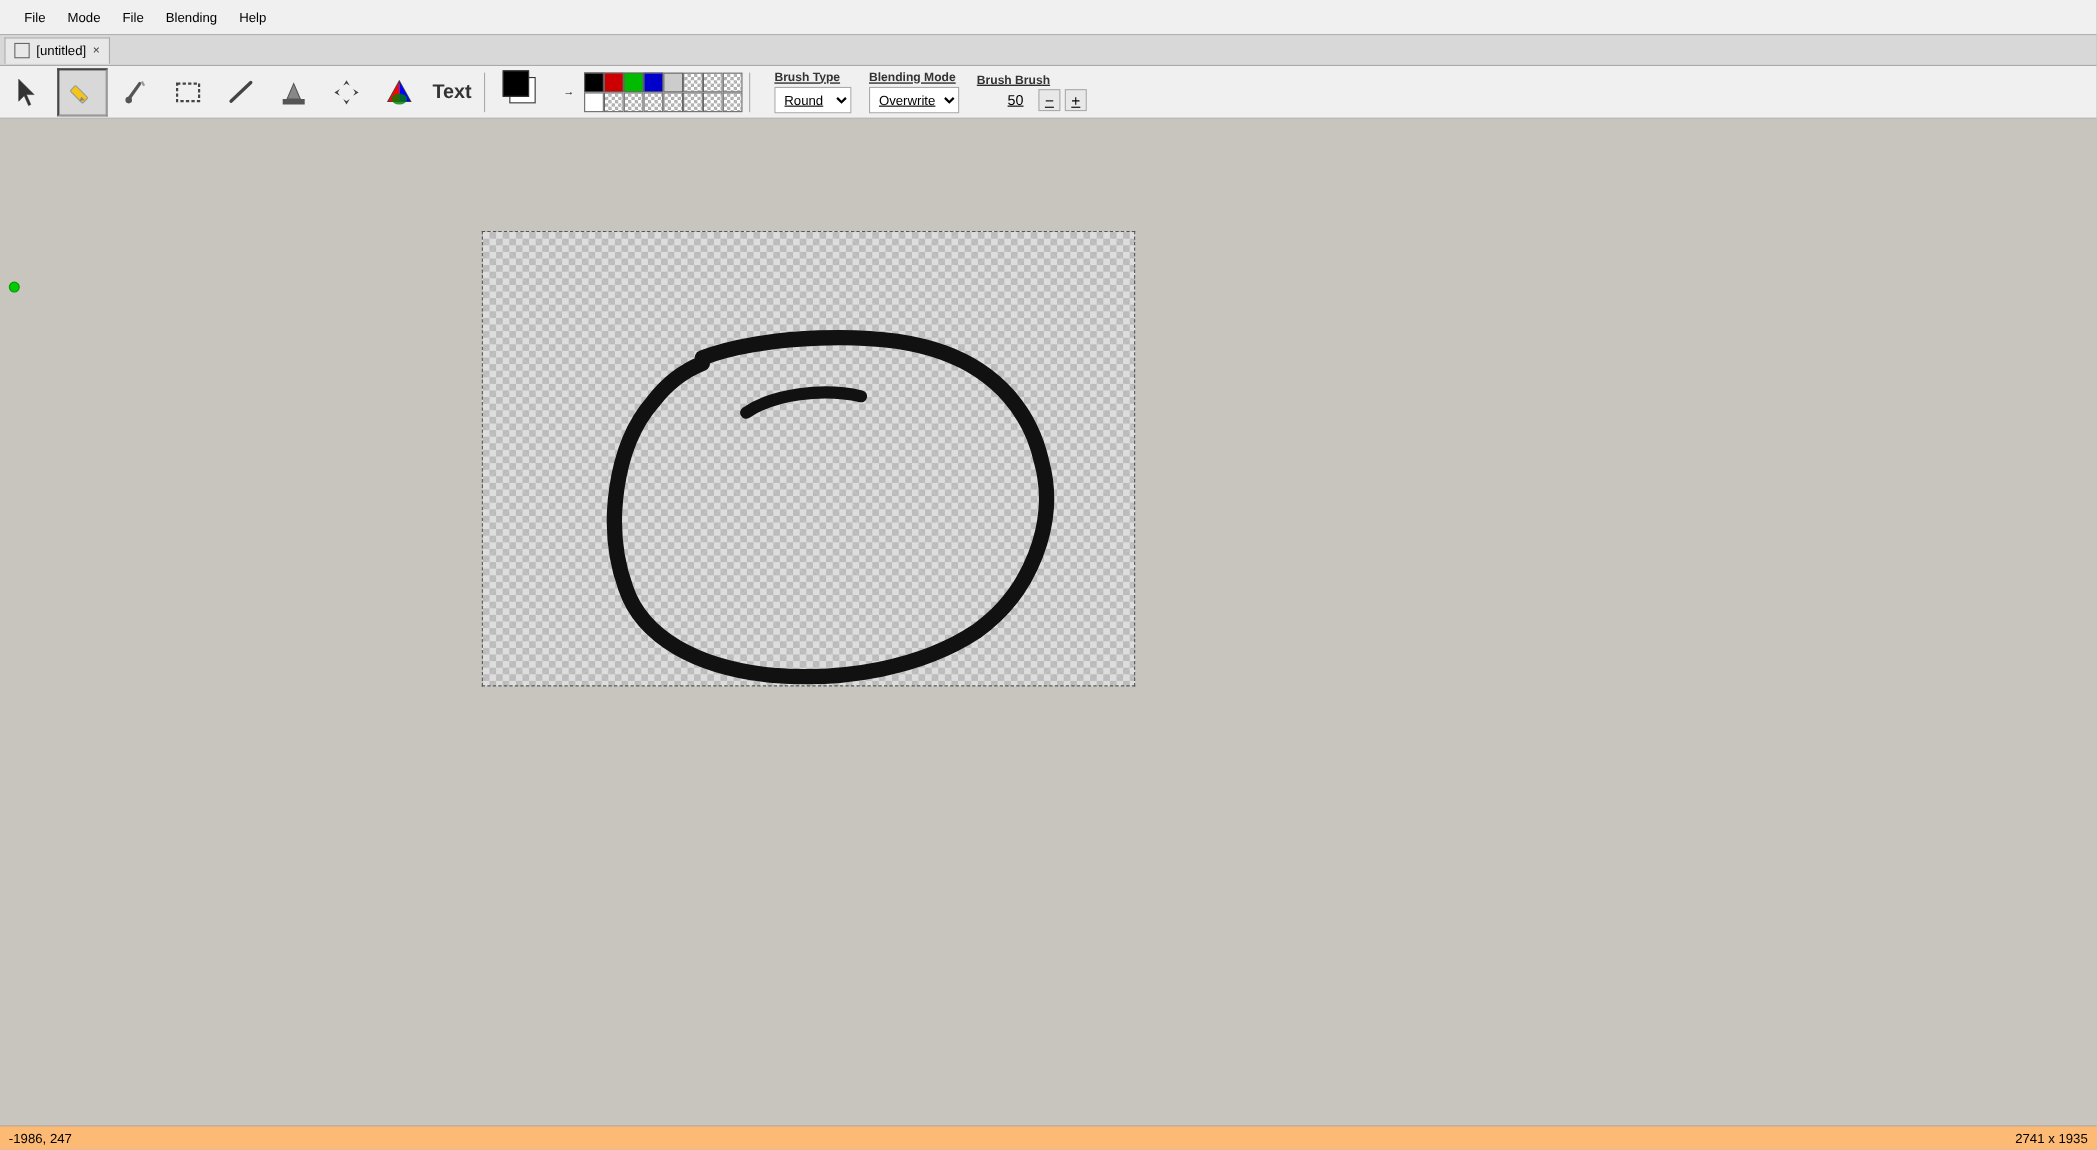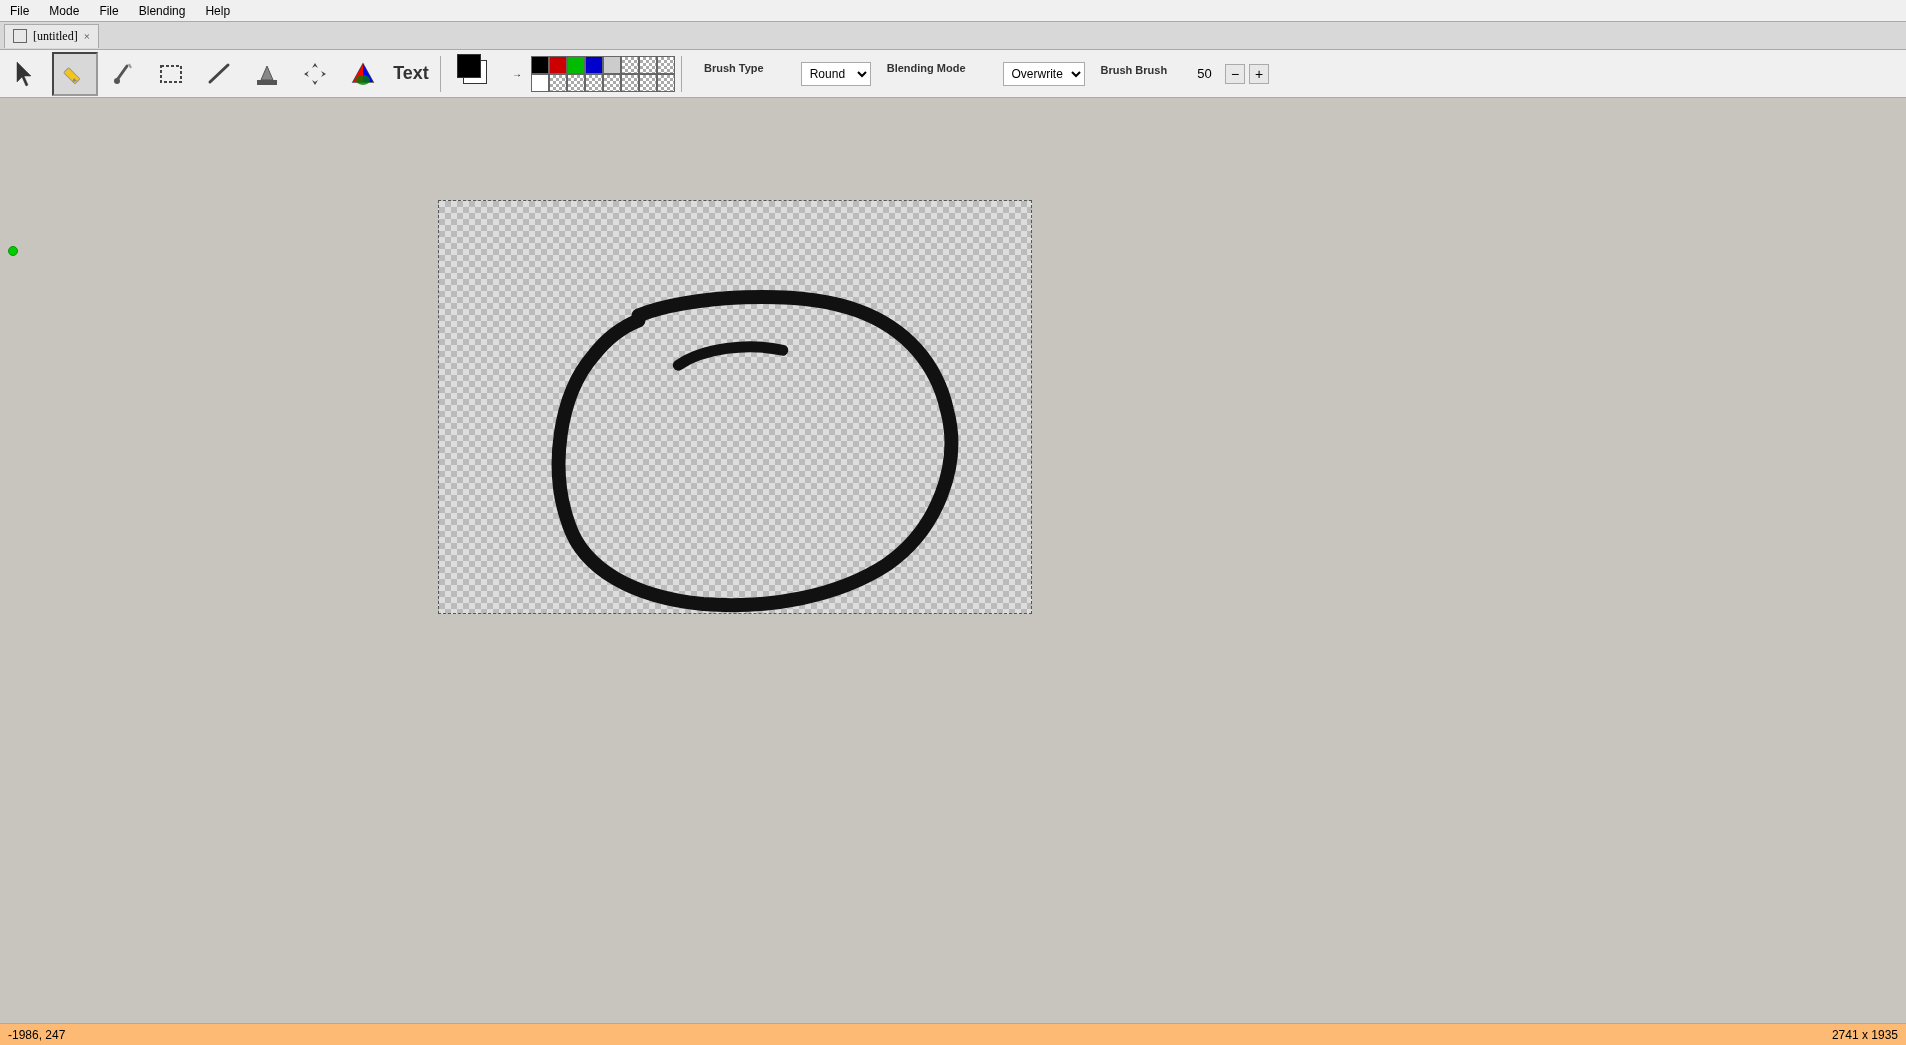--- a/index.html
+++ b/index.html
@@ -4,22 +4,22 @@
   <style>
     * { margin: 0; padding: 0; box-sizing: border-box; }
     body { background: #c8c5bf; font-family: sans-serif; font-size: 12px; overflow: hidden; width: 1906px; height: 1045px; }
 
     
     #menubar {
       background: #f0f0f0;
       border-bottom: 1px solid #aaa;
       display: flex;
       align-items: center;
-      height: 22px;
-      padding: 0 4px;
+      height: 32px;
+      padding: 0 16px;
       gap: 8px;
     }
     .menu-item {
       padding: 2px 6px;
       cursor: pointer;
       font-size: 12px;
     }
 
     
     #tabbar {
@@ -34,21 +34,20 @@
       display: flex;
       align-items: center;
       background: #e8e8e8;
       border: 1px solid #aaa;
       border-bottom: none;
       padding: 2px 8px;
       height: 24px;
       font-size: 12px;
       gap: 6px;
       cursor: pointer;
-      font-family: Liberation Serif, serif;
     }
     .tab .tab-icon {
       width: 16px;
       height: 16px;
       background: #888;
       display: inline-block;
     }
     .tab .close-btn {
       font-size: 11px;
       cursor: pointer;
@@ -135,34 +134,34 @@
 
     
     #brush-controls {
       display: flex;
       align-items: center;
       gap: 16px;
       margin-left: 16px;
     }
     .brush-control-group {
       display: flex;
-      flex-direction: row;
+      flex-direction: column;
       align-items: flex-start;
       gap: 2px;
+      text-decoration: underline;
     }
     .brush-control-label {
       font-size: 11px;
       color: #333;
       font-weight: bold;
     }
     .brush-control-value {
       display: flex;
       align-items: flex-start;
       gap: 4px;
-      margin-left: 35px;
     }
     select.brush-select {
       font-size: 12px;
       padding: 2px 4px;
       border: 1px solid #aaa;
       background: #fff;
       height: 24px;
       min-width: 70px;
     }
     .brush-radius-display {

